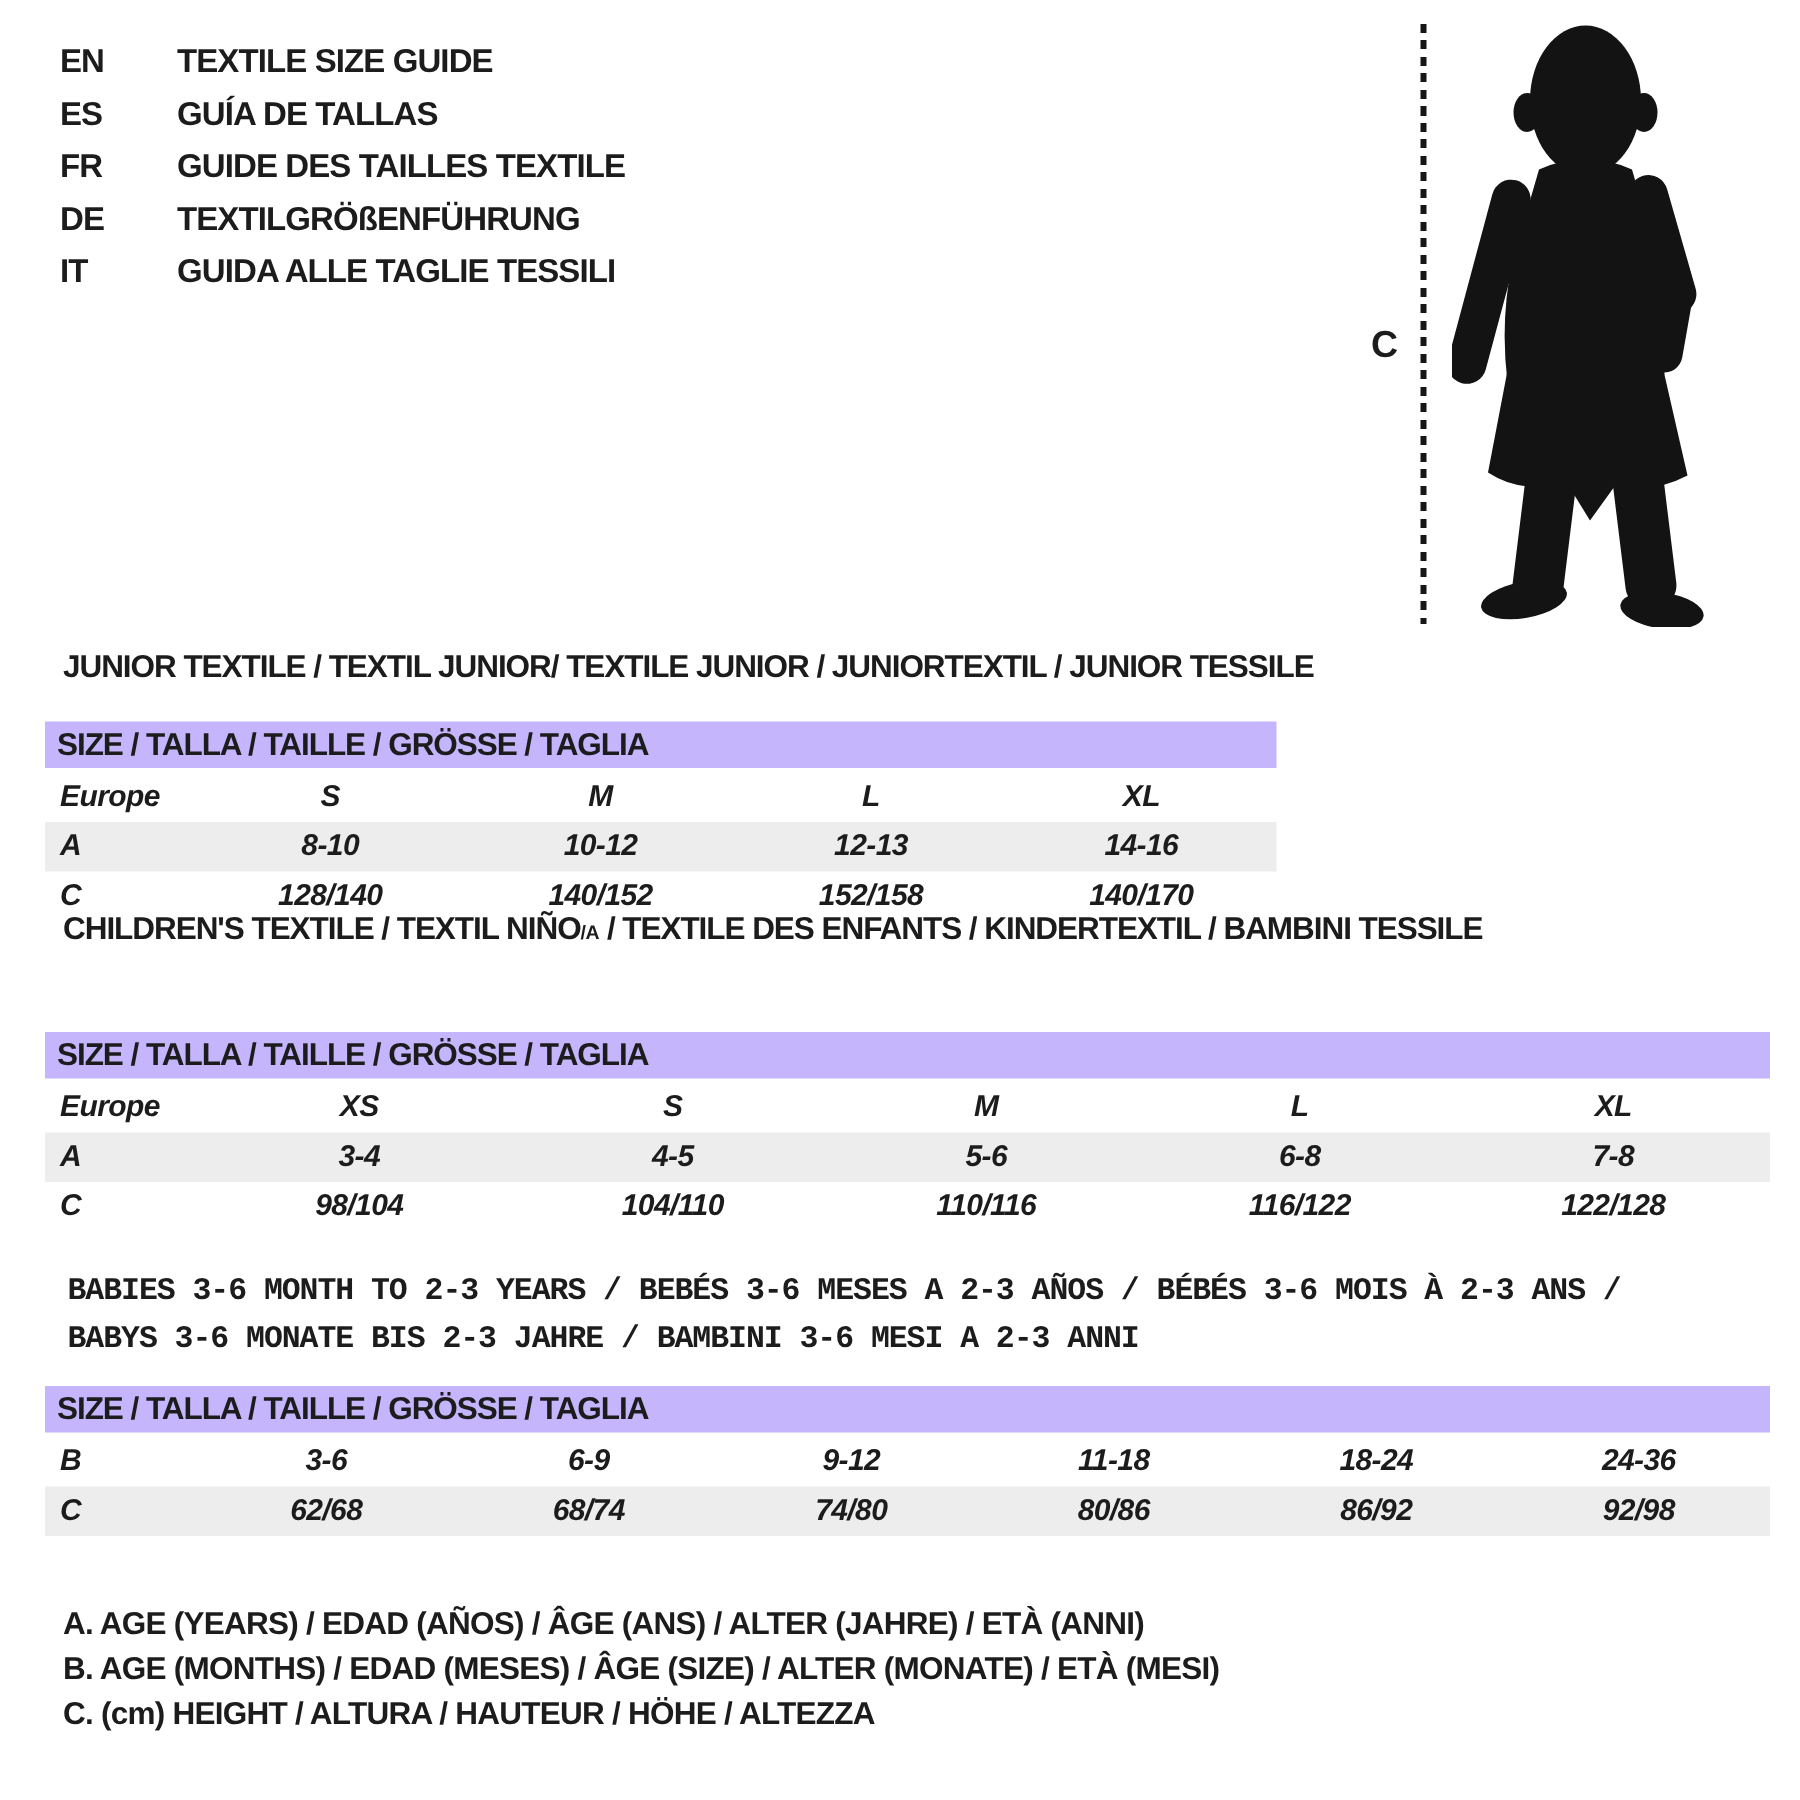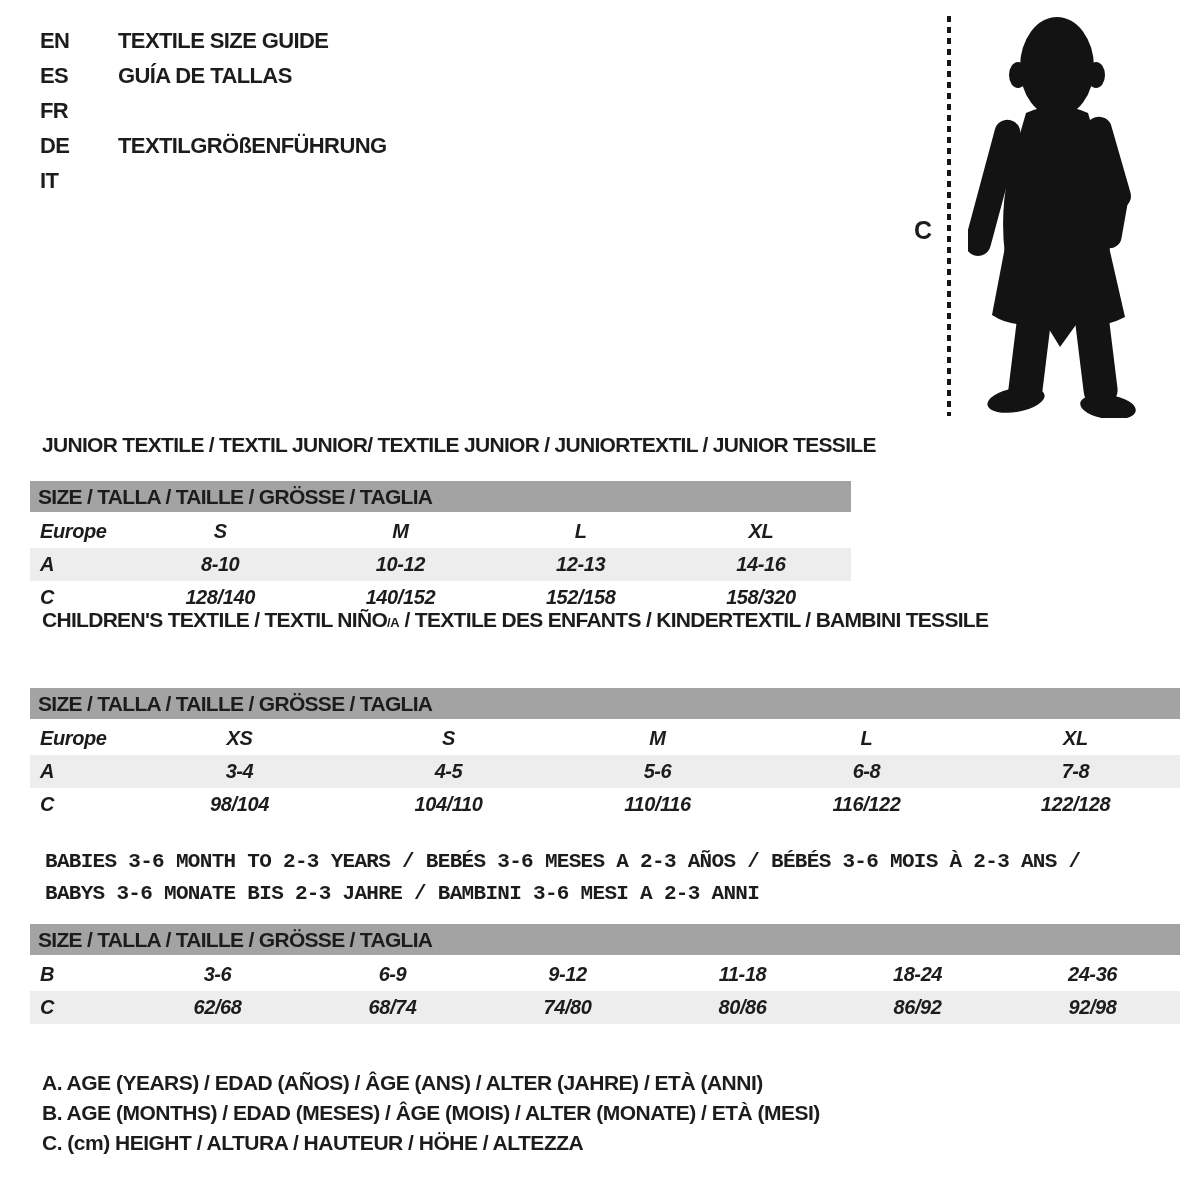--- a/index.html
+++ b/index.html
@@ -26,21 +26,21 @@
   .toddler { position:absolute; left:68px; top:14px; width:168px; height:404px; }
 
   
   .sec-heading { position:absolute; font-size:21px; letter-spacing:-0.7px; white-space:nowrap; font-weight:700; }
   .heading-sub { font-size:13px; letter-spacing:-0.3px; }
   .two-line { line-height:32px; }
 
   
   .tbl { position:absolute; }
   .bar {
-    height:31px; margin-bottom:3px; background:#a3a3a3;
+    height:31px; margin-bottom:3px; background:#c4b5fd;
     display:flex; align-items:center; padding-left:8px;
     font-size:21px; letter-spacing:-0.7px;
   }
   .t-row { display:flex; height:33px; align-items:center; font-size:20px; letter-spacing:-0.4px;font-style:italic; }
   .t-row.striped { background:#ededed; }
   .t-lbl { padding-left:10px; text-align:left; }
   .tbl-junior .t-lbl { width:100px; flex:0 0 100px; }
   .tbl-children .t-lbl { width:105px; flex:0 0 105px; }
   .tbl-babies .t-lbl { width:100px; flex:0 0 100px; }
   .t-cell { flex:1; text-align:center; }
@@ -58,27 +58,29 @@
     <div class="lang-row">
       <span class="lang-code">EN</span>
       <span class="lang-title">TEXTILE SIZE GUIDE</span>
     </div>
     <div class="lang-row">
       <span class="lang-code">ES</span>
       <span class="lang-title">GUÍA DE TALLAS</span>
     </div>
     <div class="lang-row">
       <span class="lang-code">FR</span>
+      <span class="lang-title">GUIDE DES TAILLES TEXTILE</span>
     </div>
     <div class="lang-row">
       <span class="lang-code">DE</span>
       <span class="lang-title">TEXTILGRÖßENFÜHRUNG</span>
     </div>
     <div class="lang-row">
       <span class="lang-code">IT</span>
+      <span class="lang-title">GUIDA ALLE TAGLIE TESSILI</span>
     </div>
   </section>
 
   <div class="figure">
     <span class="c-label">C</span>
     <div class="dash-line"></div>
     <svg class="toddler" viewBox="0 0 168 402" xmlns="http://www.w3.org/2000/svg">
       <g fill="#131313">
         <ellipse cx="50" cy="60" rx="9" ry="13"></ellipse>
         <ellipse cx="128" cy="60" rx="9" ry="13"></ellipse>
@@ -112,21 +114,21 @@
       <span class="t-cell">8-10</span>
       <span class="t-cell">10-12</span>
       <span class="t-cell">12-13</span>
       <span class="t-cell">14-16</span>
     </div>
     <div class="t-row">
       <span class="t-lbl">C</span>
       <span class="t-cell">128/140</span>
       <span class="t-cell">140/152</span>
       <span class="t-cell">152/158</span>
-      <span class="t-cell">158/320</span>
+      <span class="t-cell">140/170</span>
     </div>
   </section>
 
   <h2 class="sec-heading" style="left:42px; top:608px;"><span>CHILDREN'S TEXTILE / TEXTIL NIÑO</span><span class="heading-sub">/A</span><span> / TEXTILE DES ENFANTS / KINDERTEXTIL / BAMBINI TESSILE</span></h2>
 
   <section class="tbl tbl-children" style="left:30px; top:688px; width:1150px;">
     <div class="bar">SIZE / TALLA / TAILLE / GRÖSSE / TAGLIA</div>
     <div class="t-row">
       <span class="t-lbl">Europe</span>
       <span class="t-cell">XS</span>
@@ -175,17 +177,17 @@
       <span class="t-cell">68/74</span>
       <span class="t-cell">74/80</span>
       <span class="t-cell">80/86</span>
       <span class="t-cell">86/92</span>
       <span class="t-cell">92/98</span>
     </div>
   </section>
 
   <section class="legend">
     <div class="legend-line">A. AGE (YEARS) / EDAD (AÑOS) / ÂGE (ANS) / ALTER (JAHRE) / ETÀ (ANNI)</div>
-    <div class="legend-line">B. AGE (MONTHS) / EDAD (MESES) / ÂGE (MOIS) / ALTER (MONATE) / ETÀ (MESI)</div>
+    <div class="legend-line">B. AGE (MONTHS) / EDAD (MESES) / ÂGE (SIZE) / ALTER (MONATE) / ETÀ (MESI)</div>
     <div class="legend-line">C. (cm) HEIGHT / ALTURA / HAUTEUR / HÖHE / ALTEZZA</div>
   </section>
 
 </div>
 
 </body></html>

